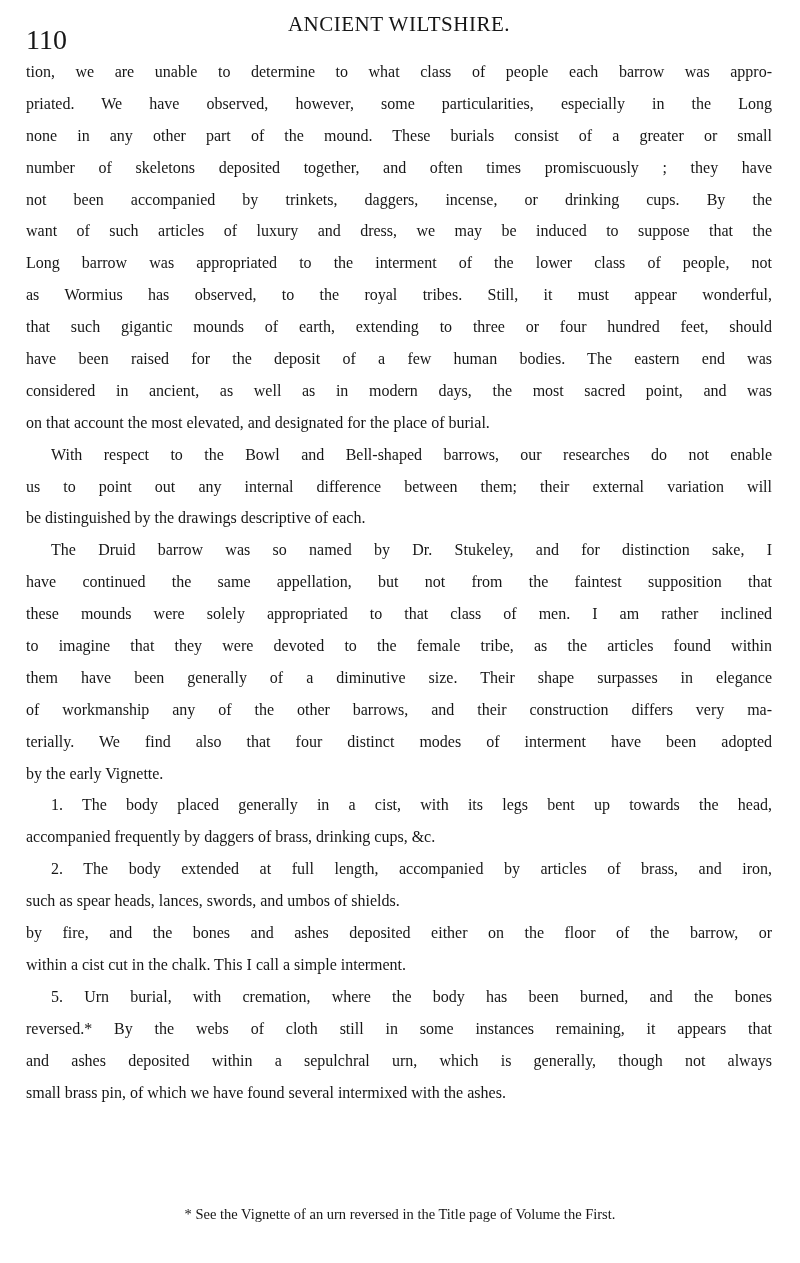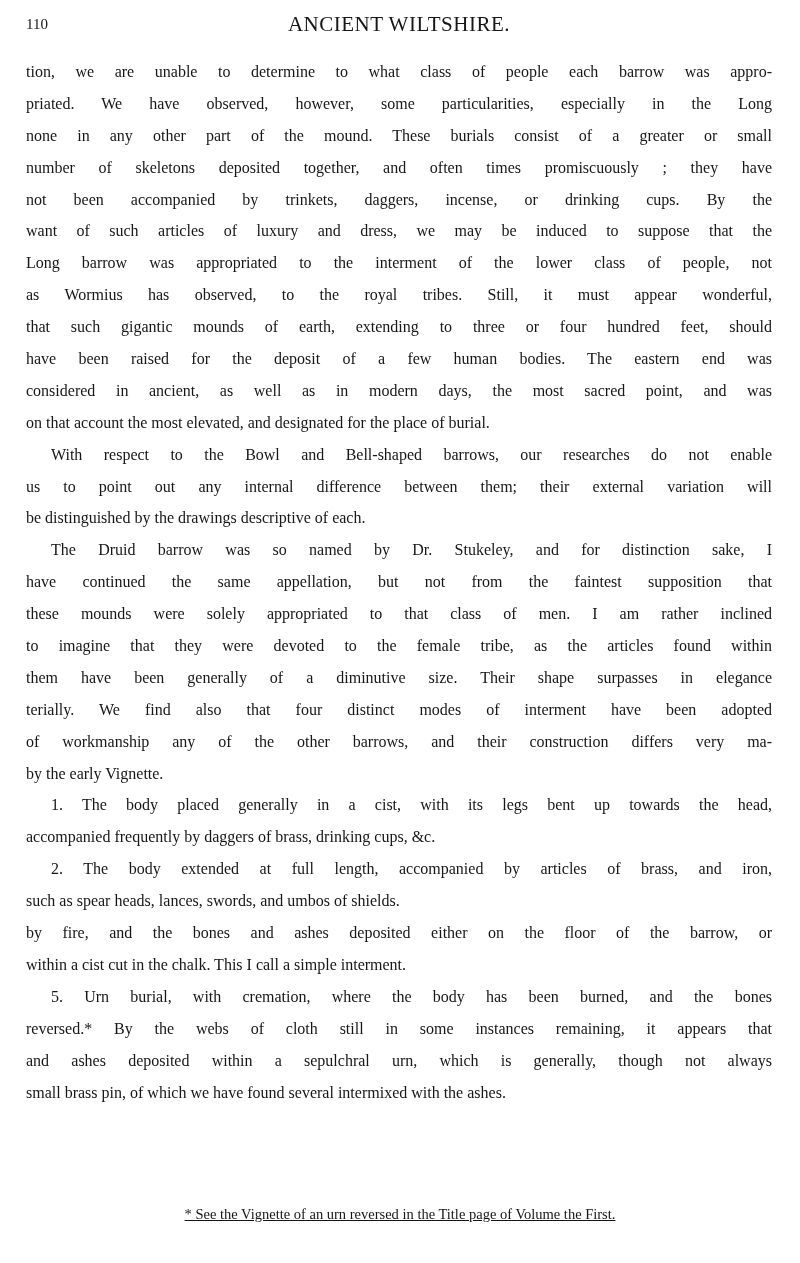--- a/index.html
+++ b/index.html
@@ -1,28 +1,28 @@
 <!DOCTYPE html>
 <html><head>
   <meta charset="utf-8">
   <style>
     html, body { margin: 0; padding: 0; background: #ffffff; }
     body { width: 800px; height: 1263px; position: relative; overflow: hidden;
            font-family: "Liberation Serif", "DejaVu Serif", serif; color: #161616; }
     .header { position: absolute; top: 12px; left: 26px; right: 28px; height: 30px; }
-    .page-num { position: absolute; left: 0; top: 4px; font-size: 15px; }
+    .page-num { position: absolute; left: 0; top: 12px; font-size: 28px; }
     .running-head { position: absolute; left: 0; right: 0; top: 0; text-align: center;
                     font-size: 21px; letter-spacing: 0.5px; }
     .body-text { position: absolute; top: 56px; left: 26px; width: 746px; }
     .line { display: block; height: 31.9px; line-height: 31.9px; font-size: 16px;
             text-align: justify; text-align-last: justify; white-space: nowrap; overflow: visible; }
     .line.last { text-align-last: left; }
     .line.indent { padding-left: 25px; }
     .footnote { position: absolute; top: 1206px; left: 0; right: 0; text-align: center;
-                font-size: 14.5px; text-decoration: underline; }
+                font-size: 14.5px; }
   </style>
 </head>
 <body>
 
 <div class="header">
   <span class="page-num">110</span>
   <span class="running-head">ANCIENT WILTSHIRE.</span>
 </div>
 
 <div class="body-text" id="body-text">
@@ -44,22 +44,22 @@
       <span class="line indent">With respect to the Bowl and Bell-shaped barrows, our researches do not enable</span>
       <span class="line">us to point out any internal difference between them;  their external variation will</span>
       <span class="line last">be distinguished by the drawings descriptive of each.</span>
     </div>
     <div>
       <span class="line indent">The Druid barrow was so named by Dr. Stukeley, and for distinction sake, I</span>
       <span class="line">have continued the same appellation, but not from the faintest supposition that</span>
       <span class="line">these mounds were solely appropriated to that class of men.   I am rather inclined</span>
       <span class="line">to imagine that they were devoted to the female tribe, as the articles found within</span>
       <span class="line">them have been generally of a diminutive size.   Their shape surpasses in elegance</span>
+      <span class="line">of workmanship any of the other barrows, and their construction differs very ma-</span>
       <span class="line">terially.  We find also that four distinct modes of interment have been adopted</span>
-      <span class="line">of workmanship any of the other barrows, and their construction differs very ma-</span>
       <span class="line last">by the early Vignette.</span>
     </div>
     <div>
       <span class="line indent">1.  The body placed generally in a cist, with its legs bent up towards the head,</span>
       <span class="line last">accompanied frequently by daggers of brass, drinking cups, &amp;c.</span>
     </div>
     <div>
       <span class="line indent">2.  The body extended at full length, accompanied by articles of brass, and iron,</span>
       <span class="line last">such as spear heads, lances, swords, and umbos of shields.</span>
     </div>

